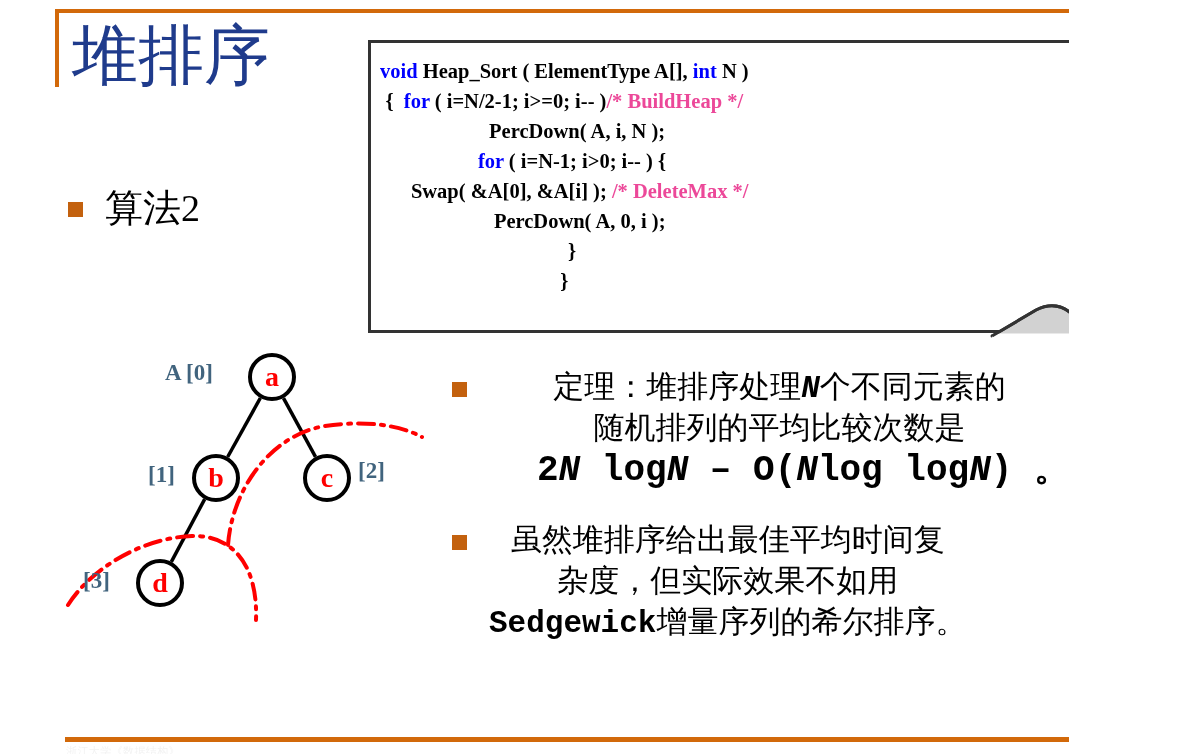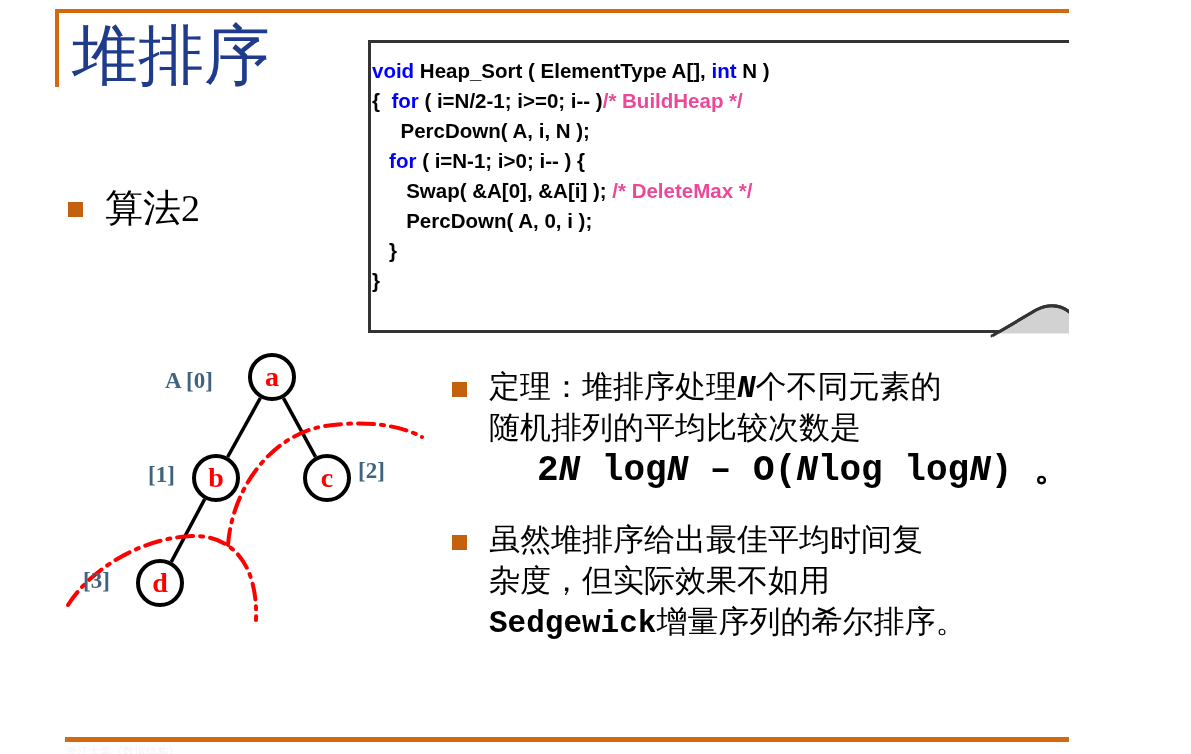--- a/index.html
+++ b/index.html
@@ -9,20 +9,21 @@
   }
   body {
     font-family: "Liberation Serif", "DejaVu Serif", serif;
   }
   #slide {
     position: relative;
     width: 1069px;
     height: 754px;
     background: #ffffff;
     overflow: hidden;
+    text-align: center;
   }
 
   
   .rule-top {
     position: absolute;
     left: 55px; top: 9px;
     width: 1090px; height: 4px;
     background: #D2690A;
   }
   .rule-left {
@@ -96,22 +97,22 @@
   }
   .code-box-shadow {
     position: absolute;
     left: 374px; top: 46px;
     width: 704px; height: 293px;
     background: #BFBFBF;
     z-index: -1;
   }
   .code-text {
     position: absolute;
-    left: 372px; top: 56px;
-    font-family: Liberation Sans, sans-serif;
+    left: 380px; top: 56px;
+    font-family: Liberation Serif, serif;
     font-size: 20.5px;
     line-height: 30px;
     font-weight: bold;
     color: #000000;
     white-space: pre;
   }
   .kw  { color: #0000FF; }
   .cmt { color: #ec4899; }
 
   
@@ -219,21 +220,21 @@
           <path d="M 8 265 C 30 230 80 198 132 196 C 175 195 198 228 196 280" fill="none" stroke="#FF0000" stroke-width="4" stroke-dasharray="16 7 3 7" stroke-linecap="round"></path>
         </g>
     </svg>
     <div id="tree-nodes">
         <div class="node" style="left: 188px; top: 13px;">a</div>
         <div class="node" style="left: 132px; top: 114px;">b</div>
         <div class="node" style="left: 243px; top: 114px;">c</div>
         <div class="node" style="left: 76px; top: 219px;">d</div>
       </div>
     <div id="tree-labels">
-        <div class="tree-label" style="left: 105px; top: 28px;">A [0]</div>
+        <div class="tree-label" style="left: 105px; top: 20px;">A [0]</div>
         <div class="tree-label" style="left: 88px; top: 122px;">[1]</div>
         <div class="tree-label" style="left: 298px; top: 118px;">[2]</div>
         <div class="tree-label" style="left: 23px; top: 228px;">[3]</div>
       </div>
   </div>
 
   <div class="right-col">
 
     <div class="rt-bullet bullet-row">
       <div class="bullet-sq"></div>

